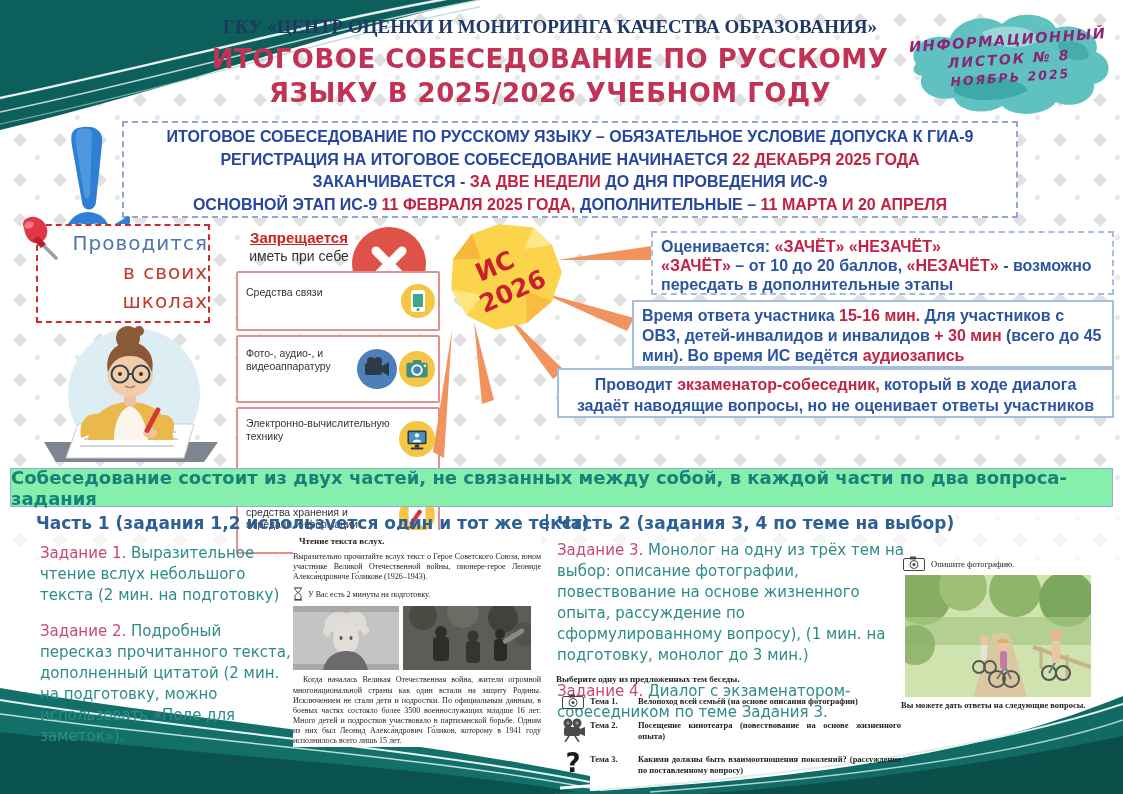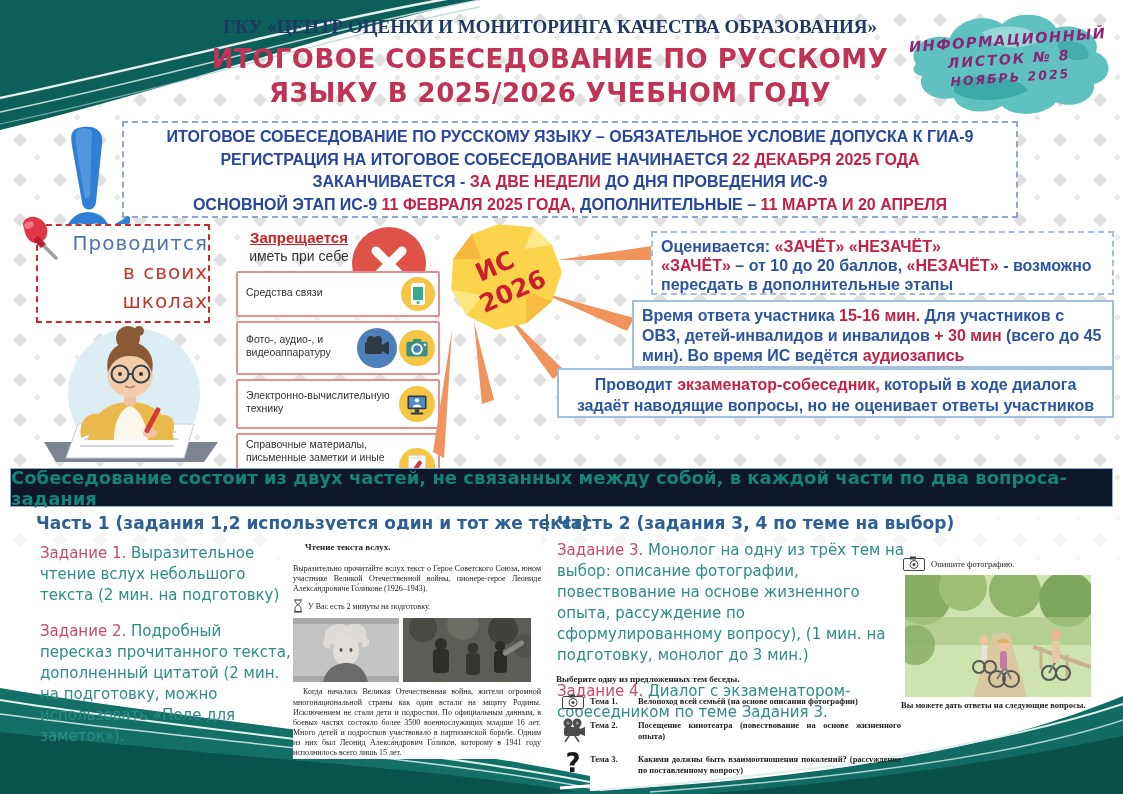--- a/index.html
+++ b/index.html
@@ -28,48 +28,48 @@
   .held-at{border:2px dashed #cc2b2b;background:#fff;text-align:right;
            font-family:"DejaVu Sans",sans-serif;font-size:20px;line-height:29px;padding-top:3px;letter-spacing:1px;}
   .held-at .b{color:#4f74b0;}
   .held-at .r{color:#c0392b;}
 
   
   .proh-header{text-align:center;line-height:1.25;}
   .proh-header .t1{color:#cc2222;font-weight:bold;font-size:15px;display:block;text-decoration:underline;}
   .proh-header .t2{color:#333;font-size:14px;display:block;}
   .proh-item{position:relative;background:#fff;border:2px solid #e49090;border-radius:2px;margin-bottom:4px;
-             display:flex;align-items:center;padding:3px 42px 7px 8px;font-size:10.5px;color:#333;line-height:1.22;}
+             display:flex;align-items:center;padding:3px 42px 21px 8px;font-size:10.5px;color:#333;line-height:1.22;}
   .proh-item.i1{min-height:32px;}
   .proh-item.i2{min-height:36px;}
   .proh-item.i3{min-height:40px;padding-right:80px;}
   .proh-item.i4{min-height:48px;}
   .icon-right{position:absolute;right:3px;top:50%;transform:translateY(-50%);}
   .icon-right2{position:absolute;right:41px;top:50%;transform:translateY(-50%);}
 
   
   .fbox{background:#fff;font-weight:bold;font-size:16px;color:#2b55a0;padding:4px 8px;box-sizing:border-box;}
   .fbox .red{color:#c22243;}
   .dashed{border:2px dashed #a6bedd;}
   .solid{border:2px solid #a6bedd;}
   .center{text-align:center;}
 
   
-  .banner{background:#0f172a;border:1px solid #8fb0d0;display:flex;align-items:center;justify-content:center;
+  .banner{background:#86efac;border:1px solid #8fb0d0;display:flex;align-items:center;justify-content:center;
           font-family:"DejaVu Sans",sans-serif;font-weight:bold;font-size:18px;color:#15837a;}
 
   
   .part-heading{font-family:"DejaVu Sans",sans-serif;font-weight:bold;font-size:17px;color:#2e6096;white-space:nowrap;}
   .part-heading .u{}
   .task{font-family:"DejaVu Sans",sans-serif;font-size:15px;line-height:21px;color:#2d8c87;margin:0 0 15px 0;}
   .task .lbl{color:#c54b6b;margin-top:12px;}
 
   
   .exam{font-family:"Liberation Serif",serif;color:#222;background:#fff;}
-  .exam h4{margin:12px;font-size:9px;}
+  .exam h4{margin:6px;font-size:9px;}
   .exam p{margin:2px 0 0 0;font-size:8px;text-align:justify;line-height:1.27;}
   .exam .timer{display:flex;align-items:center;gap:5px;margin-top:5px;font-size:8px;}
   .exam .photos{display:flex;gap:4px;margin-top:5px;}
   .exam .passage{text-indent:10px;margin-top:5px;}
 
   
   .themes{font-family:"Liberation Serif",serif;color:#222;}
   .themes .intro{font-size:9px;margin:0 0 10px 0;font-weight:bold;}
   .theme-row{display:flex;align-items:flex-start;margin-bottom:9px;}
   .theme-row .ticon{width:34px;display:flex;justify-content:center;flex:none;}

